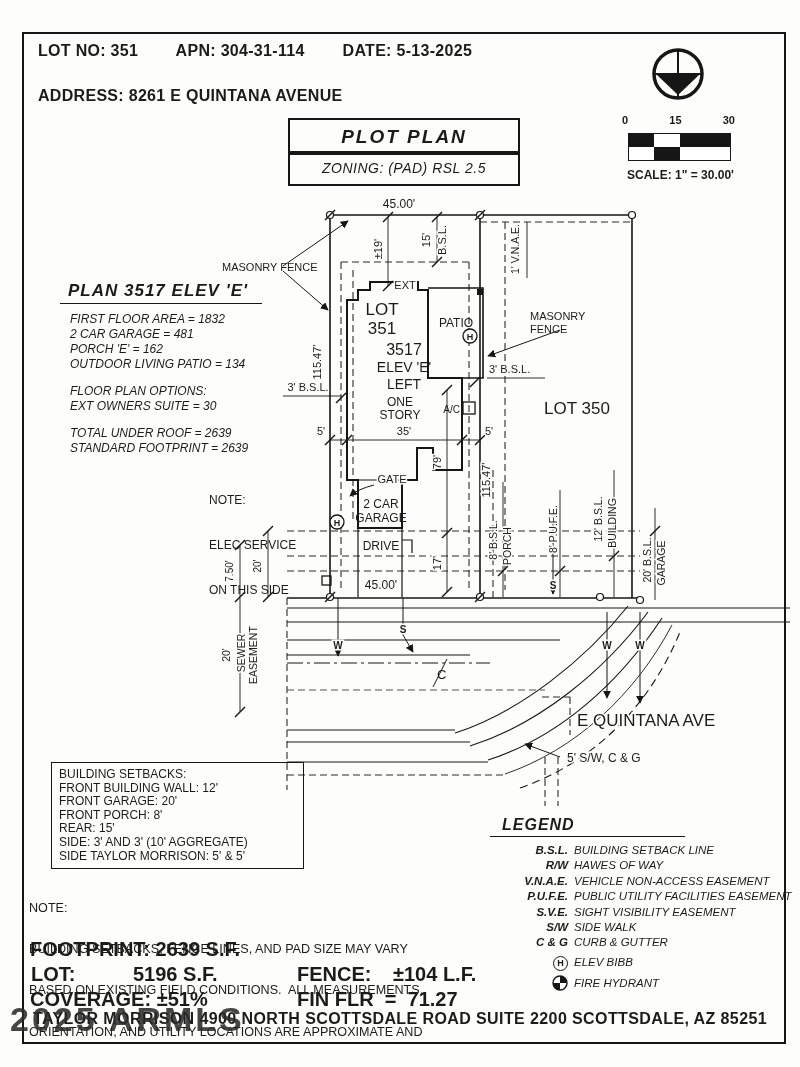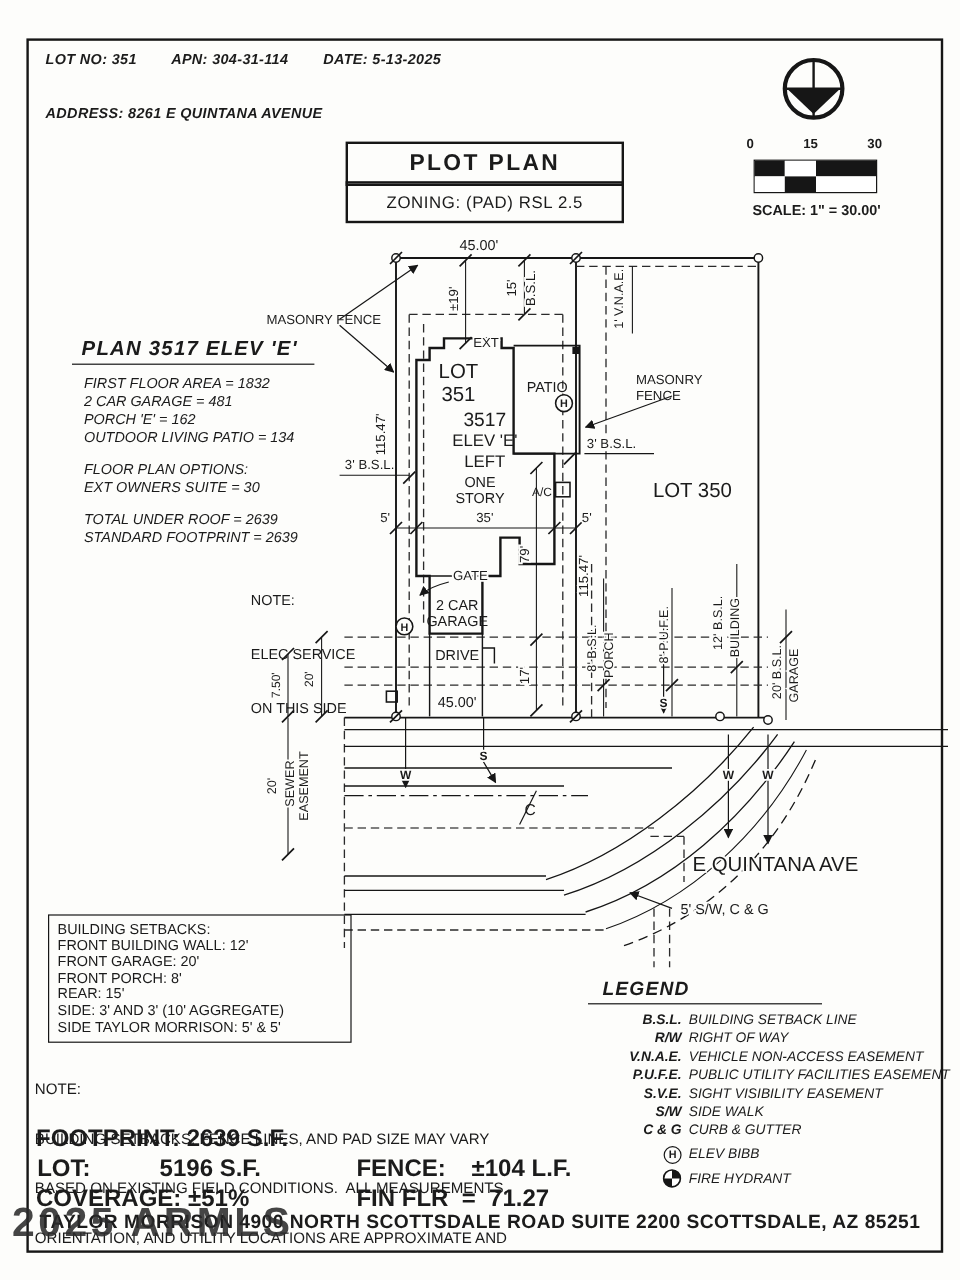--- a/index.html
+++ b/index.html
@@ -1,41 +1,41 @@
 <!DOCTYPE html>
 <html><head>
 <meta charset="utf-8">
 <style>
   html,body{margin:0;padding:0;background:#e8e8e8;}
   #page{position:relative;width:800px;height:1067px;background:#fdfdfb;font-family:"Liberation Sans",sans-serif;color:#1b1b1b;overflow:hidden;margin:0 auto;}
   .abs{position:absolute;}
   #border{left:22px;top:32px;width:760px;height:1008px;border:2px solid #161616;}
   
-  .hline{font-weight:bold;font-size:12px;letter-spacing:.3px;white-space:pre;font-style:italic;}
-  
-  .tbox{border:2px solid #161616;text-align:center;}
+  .hline{font-weight:bold;font-size:16px;letter-spacing:.3px;white-space:pre;}
+  
+  .tbox{border:2px solid #161616;text-align:center;font-style:italic;}
   #plotplan{left:288px;top:118px;width:228px;height:33px;font-size:19px;font-weight:bold;line-height:33px;letter-spacing:2px;}
   #zoning{left:288px;top:151px;width:228px;height:31px;font-size:14px;line-height:31px;letter-spacing:.5px;}
   
   #scalebar{left:628px;top:133px;width:101px;height:26px;border:1.5px solid #161616;}
   .sbrow{display:flex;height:50%;}
   .sbrow div{height:100%;}
   .sb-b{background:#161616;}
   .sb-w{background:#fff;}
   .sticks{left:622px;top:114px;width:113px;display:flex;justify-content:space-between;font-size:11px;font-weight:bold;}
   #scalelabel{left:608px;top:168px;width:145px;text-align:center;font-size:12px;font-weight:bold;}
   
   #planinfo{left:40px;top:281px;width:250px;font-style:italic;margin-left:20px;}
   #planinfo .t{font-size:17px;font-weight:bold;border-bottom:1.5px solid #161616;display:inline-block;padding:0 14px 2px 8px;letter-spacing:1px;}
   #planinfo .l{font-size:12px;line-height:15px;padding-left:10px;white-space:pre;}
   .gap{height:12px;}
   #elecnote{left:209px;top:463px;font-size:12px;line-height:15px;white-space:pre;}
   #fenceleft{left:185px;top:261px;font-size:11px;padding-left:37px;}
   
-  #setbacks{left:40px;top:762px;width:244px;border:1.5px solid #161616;padding:5px 0 5px 7px;}
+  #setbacks{left:51px;top:762px;width:244px;border:1.5px solid #161616;padding:5px 0 5px 7px;}
   #setbacks div{font-size:12px;line-height:13.6px;white-space:pre;}
   
   #bignote{left:29px;top:874px;width:470px;font-size:12.6px;line-height:13.8px;white-space:pre;}
   .stat{font-size:20px;font-weight:bold;white-space:pre;}
   #footerline{left:33px;top:1010px;width:752px;font-size:16px;font-weight:bold;letter-spacing:.4px;white-space:nowrap;}
   #watermark{left:10px;top:1000px;font-size:34px;font-weight:bold;letter-spacing:3px;color:#2c2c2c;opacity:.88;}
   
   #legend{left:490px;top:816px;width:292px;font-style:italic;}
   #legend .lt{font-size:16px;font-weight:bold;letter-spacing:1px;border-bottom:1.6px solid #161616;padding:0 110px 2px 12px;display:inline-block;}
   #legend .rows{margin-top:6px;}
@@ -340,21 +340,21 @@
 
   <div class="abs" id="legend">
     <div class="lt">LEGEND</div>
     <div class="rows">
       <div class="lrow">
           <span class="abbr">B.S.L.</span>
           <span class="desc">BUILDING SETBACK LINE</span>
         </div>
       <div class="lrow">
           <span class="abbr">R/W</span>
-          <span class="desc">RIGHT OF WAY</span>
+          <span class="desc">HAWES OF WAY</span>
         </div>
       <div class="lrow">
           <span class="abbr">V.N.A.E.</span>
           <span class="desc">VEHICLE NON-ACCESS EASEMENT</span>
         </div>
       <div class="lrow">
           <span class="abbr">P.U.F.E.</span>
           <span class="desc">PUBLIC UTILITY FACILITIES EASEMENT</span>
         </div>
       <div class="lrow">

